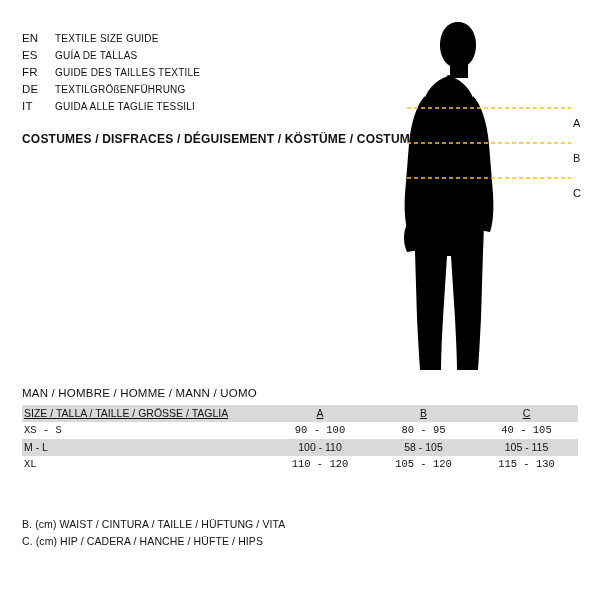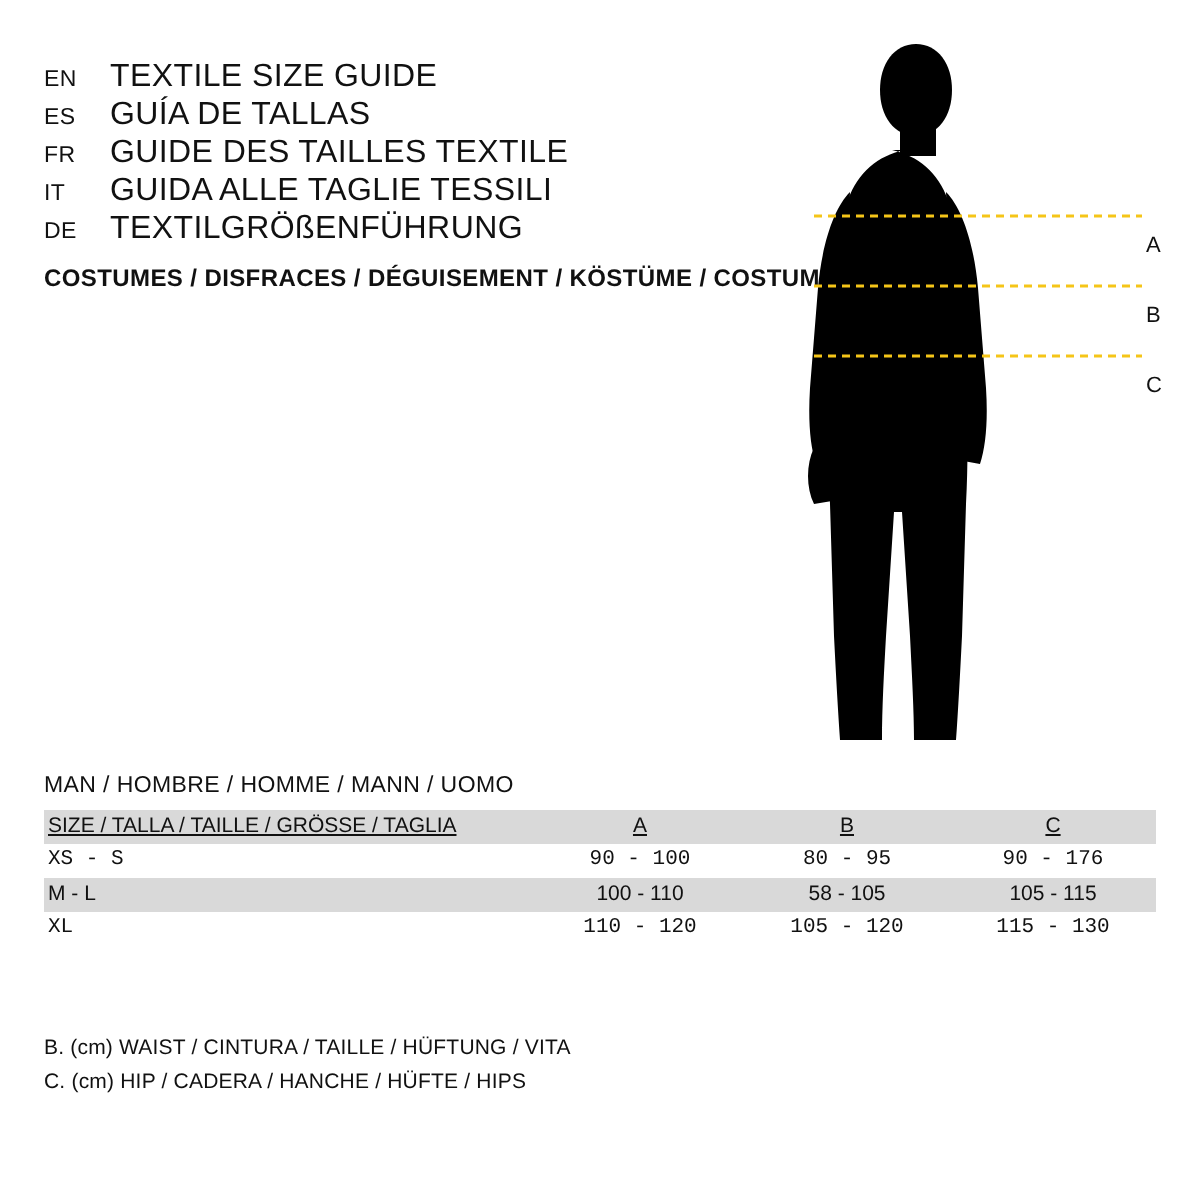--- a/index.html
+++ b/index.html
@@ -38,21 +38,21 @@
     line-height: 17px;
     letter-spacing: 0.2px;
     white-space: nowrap;
   }
   .lang-code {
     width: 33px;
     flex: 0 0 33px;
     font-size: 11.5px;
   }
   .lang-text {
-    font-size: 16px;
+    font-size: 10px;
   }
 
   .costumes-line {
     position: absolute;
     left: 22px;
     top: 132px;
     font-size: 12px;
     font-weight: bold;
     letter-spacing: 0.2px;
     white-space: nowrap;
@@ -141,26 +141,26 @@
     </div>
     <div class="lang-row">
       <span class="lang-code">ES</span>
       <span class="lang-text">GUÍA DE TALLAS</span>
     </div>
     <div class="lang-row">
       <span class="lang-code">FR</span>
       <span class="lang-text">GUIDE DES TAILLES TEXTILE</span>
     </div>
     <div class="lang-row">
+      <span class="lang-code">DE</span>
+      <span class="lang-text">TEXTILGRÖßENFÜHRUNG</span>
+    </div>
+    <div class="lang-row">
       <span class="lang-code">IT</span>
       <span class="lang-text">GUIDA ALLE TAGLIE TESSILI</span>
-    </div>
-    <div class="lang-row">
-      <span class="lang-code">DE</span>
-      <span class="lang-text">TEXTILGRÖßENFÜHRUNG</span>
     </div>
   </div>
 
   <div class="costumes-line">COSTUMES / DISFRACES / DÉGUISEMENT / KÖSTÜME / COSTUMI</div>
 
   <div class="figure-wrap">
     <svg width="190" height="365" viewBox="0 0 190 365">
 
       <path d="M63 4 C52 4 45 14 45 27 C45 40 52 50 63 50 C74 50 81 40 81 27 C81 14 74 4 63 4 Z" fill="#000000"></path>
 
@@ -209,21 +209,21 @@
         <tr class="row-head">
           <td class="col-size">SIZE / TALLA / TAILLE / GRÖSSE / TAGLIA</td>
           <td class="col-a">A</td>
           <td class="col-b">B</td>
           <td class="col-c">C</td>
         </tr>
         <tr class="row-plain">
           <td class="col-size">XS - S</td>
           <td class="col-a">90 - 100</td>
           <td class="col-b">80 - 95</td>
-          <td class="col-c">90 - 176</td>
+          <td class="col-c">40 - 105</td>
         </tr>
         <tr class="row-alt">
           <td class="col-size">M - L</td>
           <td class="col-a">100 - 110</td>
           <td class="col-b">58 - 105</td>
           <td class="col-c">105 - 115</td>
         </tr>
         <tr class="row-plain">
           <td class="col-size">XL</td>
           <td class="col-a">110 - 120</td>

